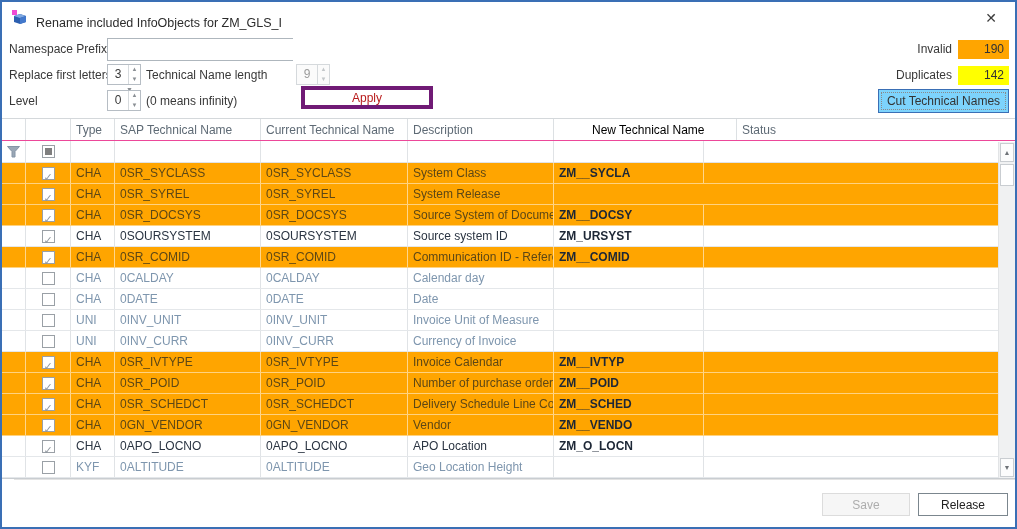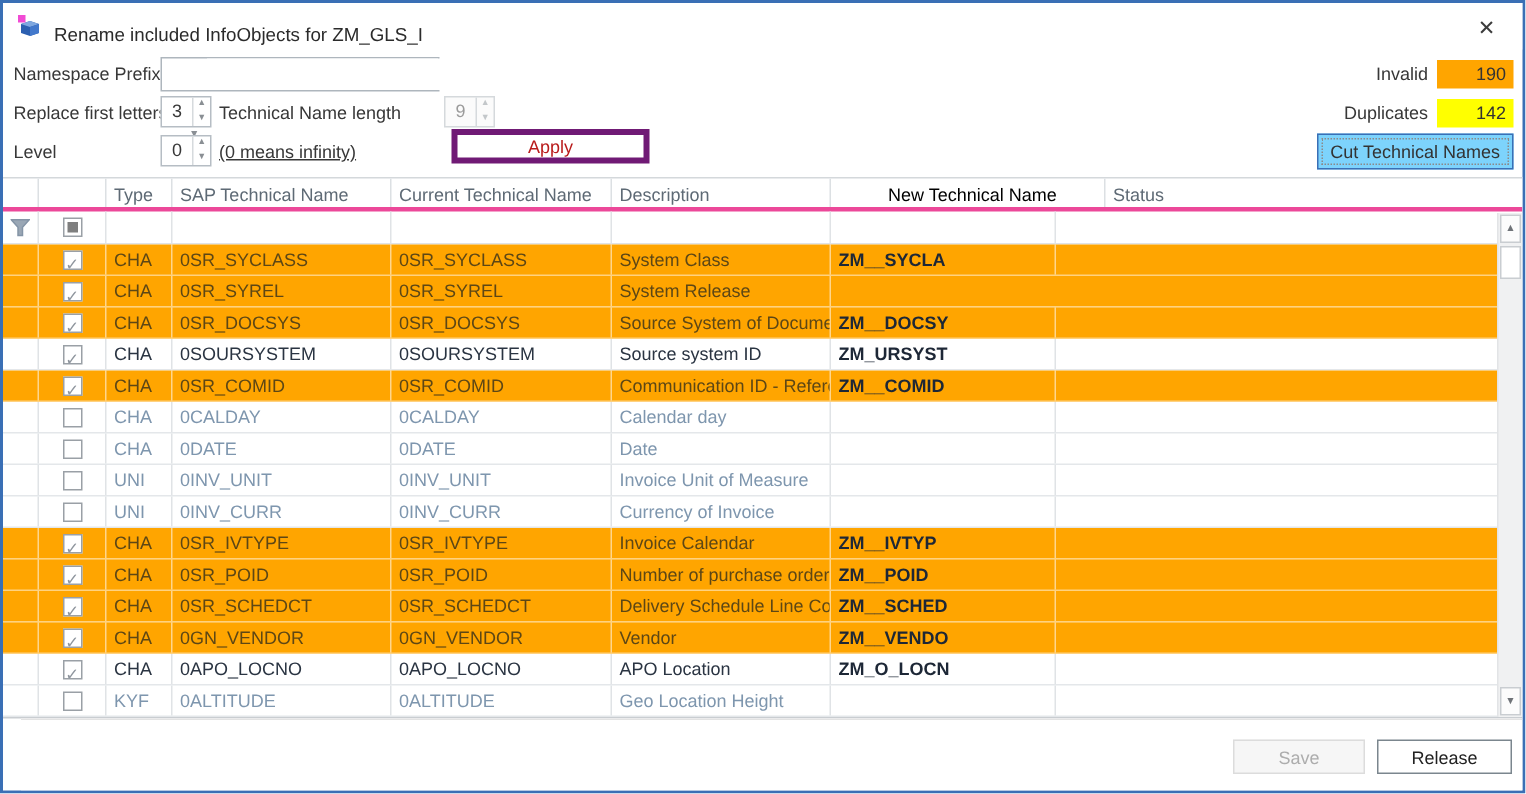--- a/index.html
+++ b/index.html
@@ -28,21 +28,21 @@
   .spin .arrows span { flex:1; font-size:6px; line-height:9px; text-align:center; color:#8a8f94; cursor:pointer; }
   .spin.disabled { border-color:#D5D9DC; background:#FBFBFB; }
   .spin.disabled .val { color:#9B9B9B; }
   .spin.disabled .arrows span { color:#C3C7CA; }
   .badge { position:absolute; right:6px; width:51px; height:19px; line-height:19px; text-align:right; padding:0 5px; color:#333; }
   .badge-label { position:absolute; right:63px; height:19px; line-height:19px; color:#383838; }
   .cut-btn { position:absolute; right:6px; top:87px; width:131px; height:24px; border:1px solid #3A6FB5; background:#7dd3fc; color:#333; font:inherit; outline:1px dotted #8a8a8a; outline-offset:-4px; cursor:pointer; }
   
   .grid { position:absolute; left:0; right:0; top:116px; height:361px; border-top:1px solid #D4D8DB; border-bottom:1px solid #C9CDD1; background:#fff; overflow:hidden; }
   .hrow, .frow, .row { display:flex; width:calc(100% - 17px); }
-  .hrow { width:100%; height:22px; border-bottom:3px solid #ec4899; color:#5E6A75; }
+  .hrow { width:100%; height:22px; border-bottom:1px solid #ec4899; color:#5E6A75; }
   .frow { height:22px; border-bottom:1px solid #E0E3E6; }
   .row { height:21px; border-bottom:1px solid #E4E7EA; color:#2A3442; }
   .c { height:100%; border-right:1px solid #E0E3E6; padding:0 5px; line-height:21px; white-space:nowrap; overflow:hidden; }
   .hrow .c { line-height:22px; border-right:1px solid #DCE0E3; }
   .frow .c { line-height:22px; }
   .c.ind { width:24px; padding:0; display:flex; align-items:center; justify-content:center; }
   .c.chk { width:45px; padding:0; display:flex; align-items:center; justify-content:center; }
   .c.type { width:44px; }
   .c.sap { width:146px; }
   .c.cur { width:147px; }
@@ -116,21 +116,21 @@
   <div class="badge" style="top:64px;background:#FFFF00;">142</div>
 
   <span class="lbl" style="left:7px;top:88px;">Level</span>
   <div class="spin" style="left:105px;top:88px;">
     <span class="val">0</span>
     <span class="arrows">
         <span>▲</span>
         <span>▼</span>
       </span>
   </div>
-  <span class="lbl" style="left:144px;top:88px;text-decoration:underline;">(0 means infinity)</span>
+  <span class="lbl" style="left:144px;top:88px;">(0 means infinity)</span>
   <button class="cut-btn">Cut Technical Names</button>
 
   <div class="grid">
     <div class="hrow">
       <div class="c ind"></div>
       <div class="c chk"></div>
       <div class="c type">Type</div>
       <div class="c sap">SAP Technical Name</div>
       <div class="c cur">Current Technical Name</div>
       <div class="c desc">Description</div>

